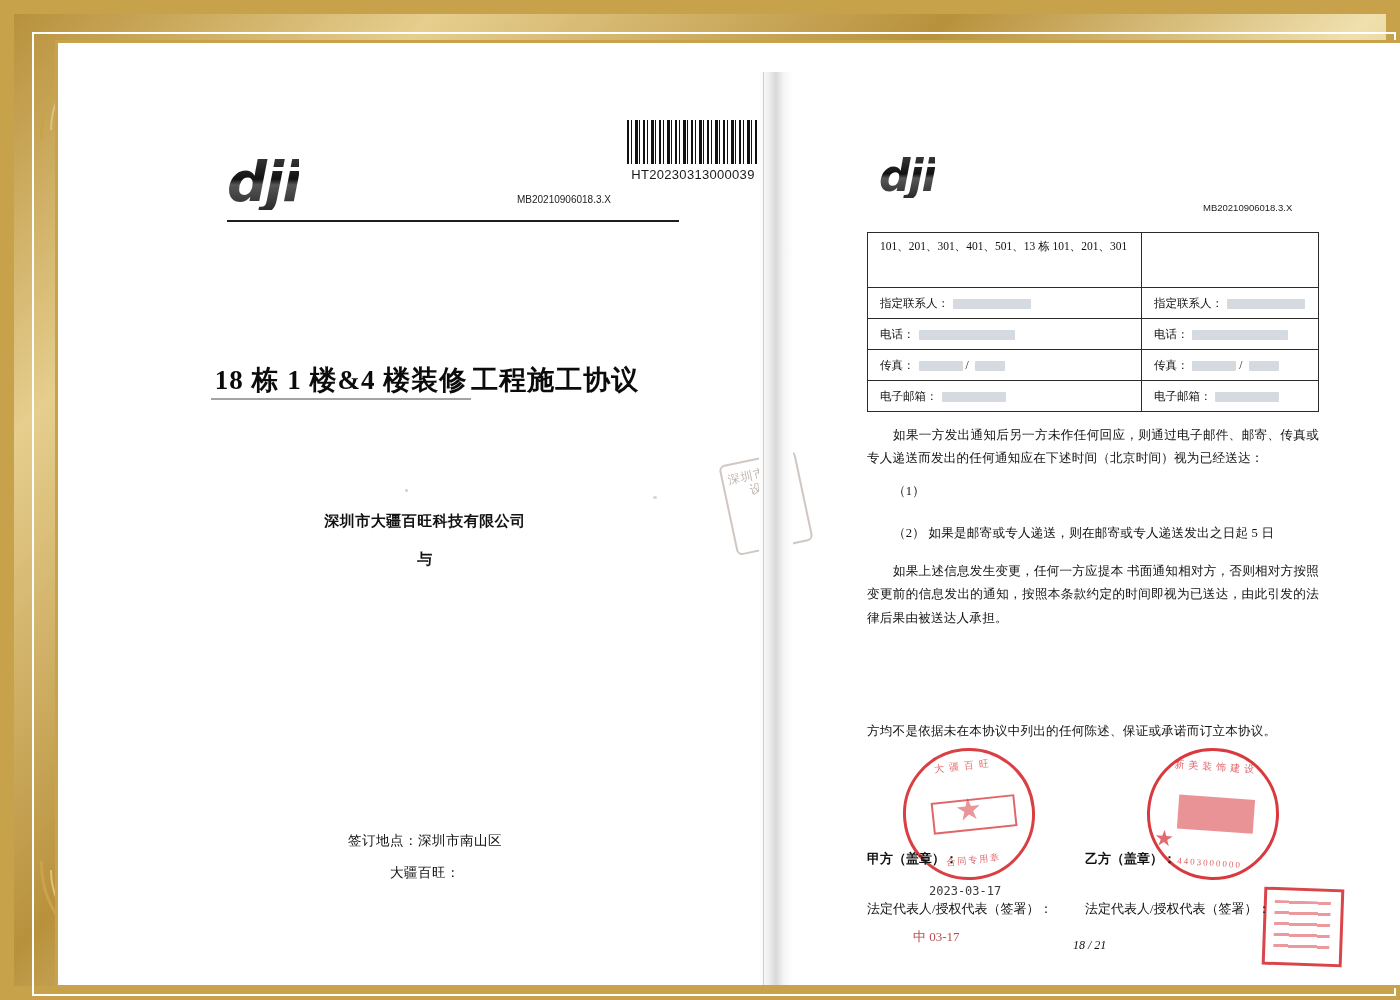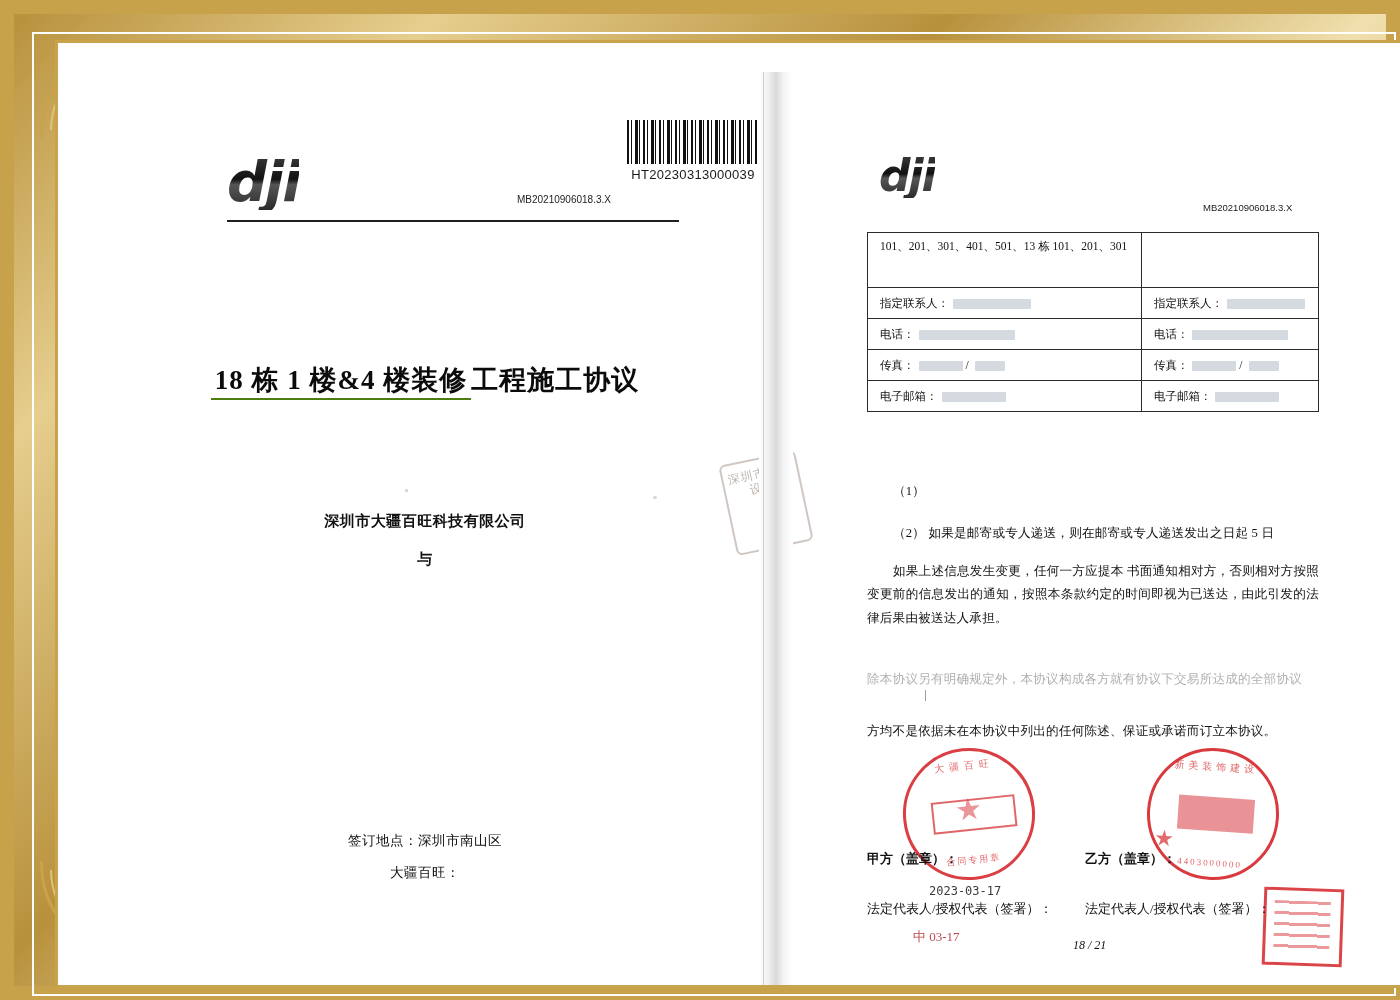--- a/index.html
+++ b/index.html
@@ -147,21 +147,21 @@
     position: absolute;
     left: 0; top: 290px;
     width: 676px;
     text-align: center;
     font-size: 27px;
     font-weight: bold;
     color: #0b0b0b;
     letter-spacing: 1px;
   }
   #left-title-underlined {
-    border-bottom: 2px solid #4d7c0f;
+    border-bottom: 2px solid #a3a3a3;
     padding: 0 4px 3px 4px;
   }
   .party-line {
     position: absolute;
     width: 676px;
     text-align: center;
     font-size: 15px;
     font-weight: bold;
     color: #111;
     letter-spacing: .5px;
@@ -480,29 +480,26 @@
             <td><span>传真：</span><span class="redact w4"></span> / <span class="redact w3"></span></td>
             <td><span>传真：</span><span class="redact w4"></span> / <span class="redact w3"></span></td>
           </tr>
           <tr>
             <td><span>电子邮箱：</span><span class="redact w2"></span></td>
             <td><span>电子邮箱：</span><span class="redact w2"></span></td>
           </tr>
         </tbody>
           </table>
 
+        <div class="para" id="p-notice">如果一方发出通知后另一方未作任何回应，则通过电子邮件、邮寄、传真或专人递送而发出的任何通知应在下述时间（北京时间）视为已经送达：</div>
         <div class="para" id="p-item1">（1）</div>
         <div class="para" id="p-item2">（2）  如果是邮寄或专人递送，则在邮寄或专人递送发出之日起 5 日</div>
         <div class="para" id="p-change">如果上述信息发生变更，任何一方应提本      书面通知相对方，否则相对方按照变更前的信息发出的通知，按照本条款约定的时间即视为已送达，由此引发的法律后果由被送达人承担。</div>
 
 
-        <div class="para" id="p-faded">
-          <span>除本协议另有明确规定外，本协议构成各方就有协议下交易所达成的全部协议</span>
-          <span class="faint-mark"></span>
-        </div>
 
         <div class="para" id="p-entire">方均不是依据未在本协议中列出的任何陈述、保证或承诺而订立本协议。</div>
 
 
         <div class="stamp-round" id="stamp-a">
           <div class="arc-text">大疆百旺</div>
           <div class="star">★</div>
           <div id="stamp-a-inner"></div>
           <div class="bottom-text">合同专用章</div>
         </div>

